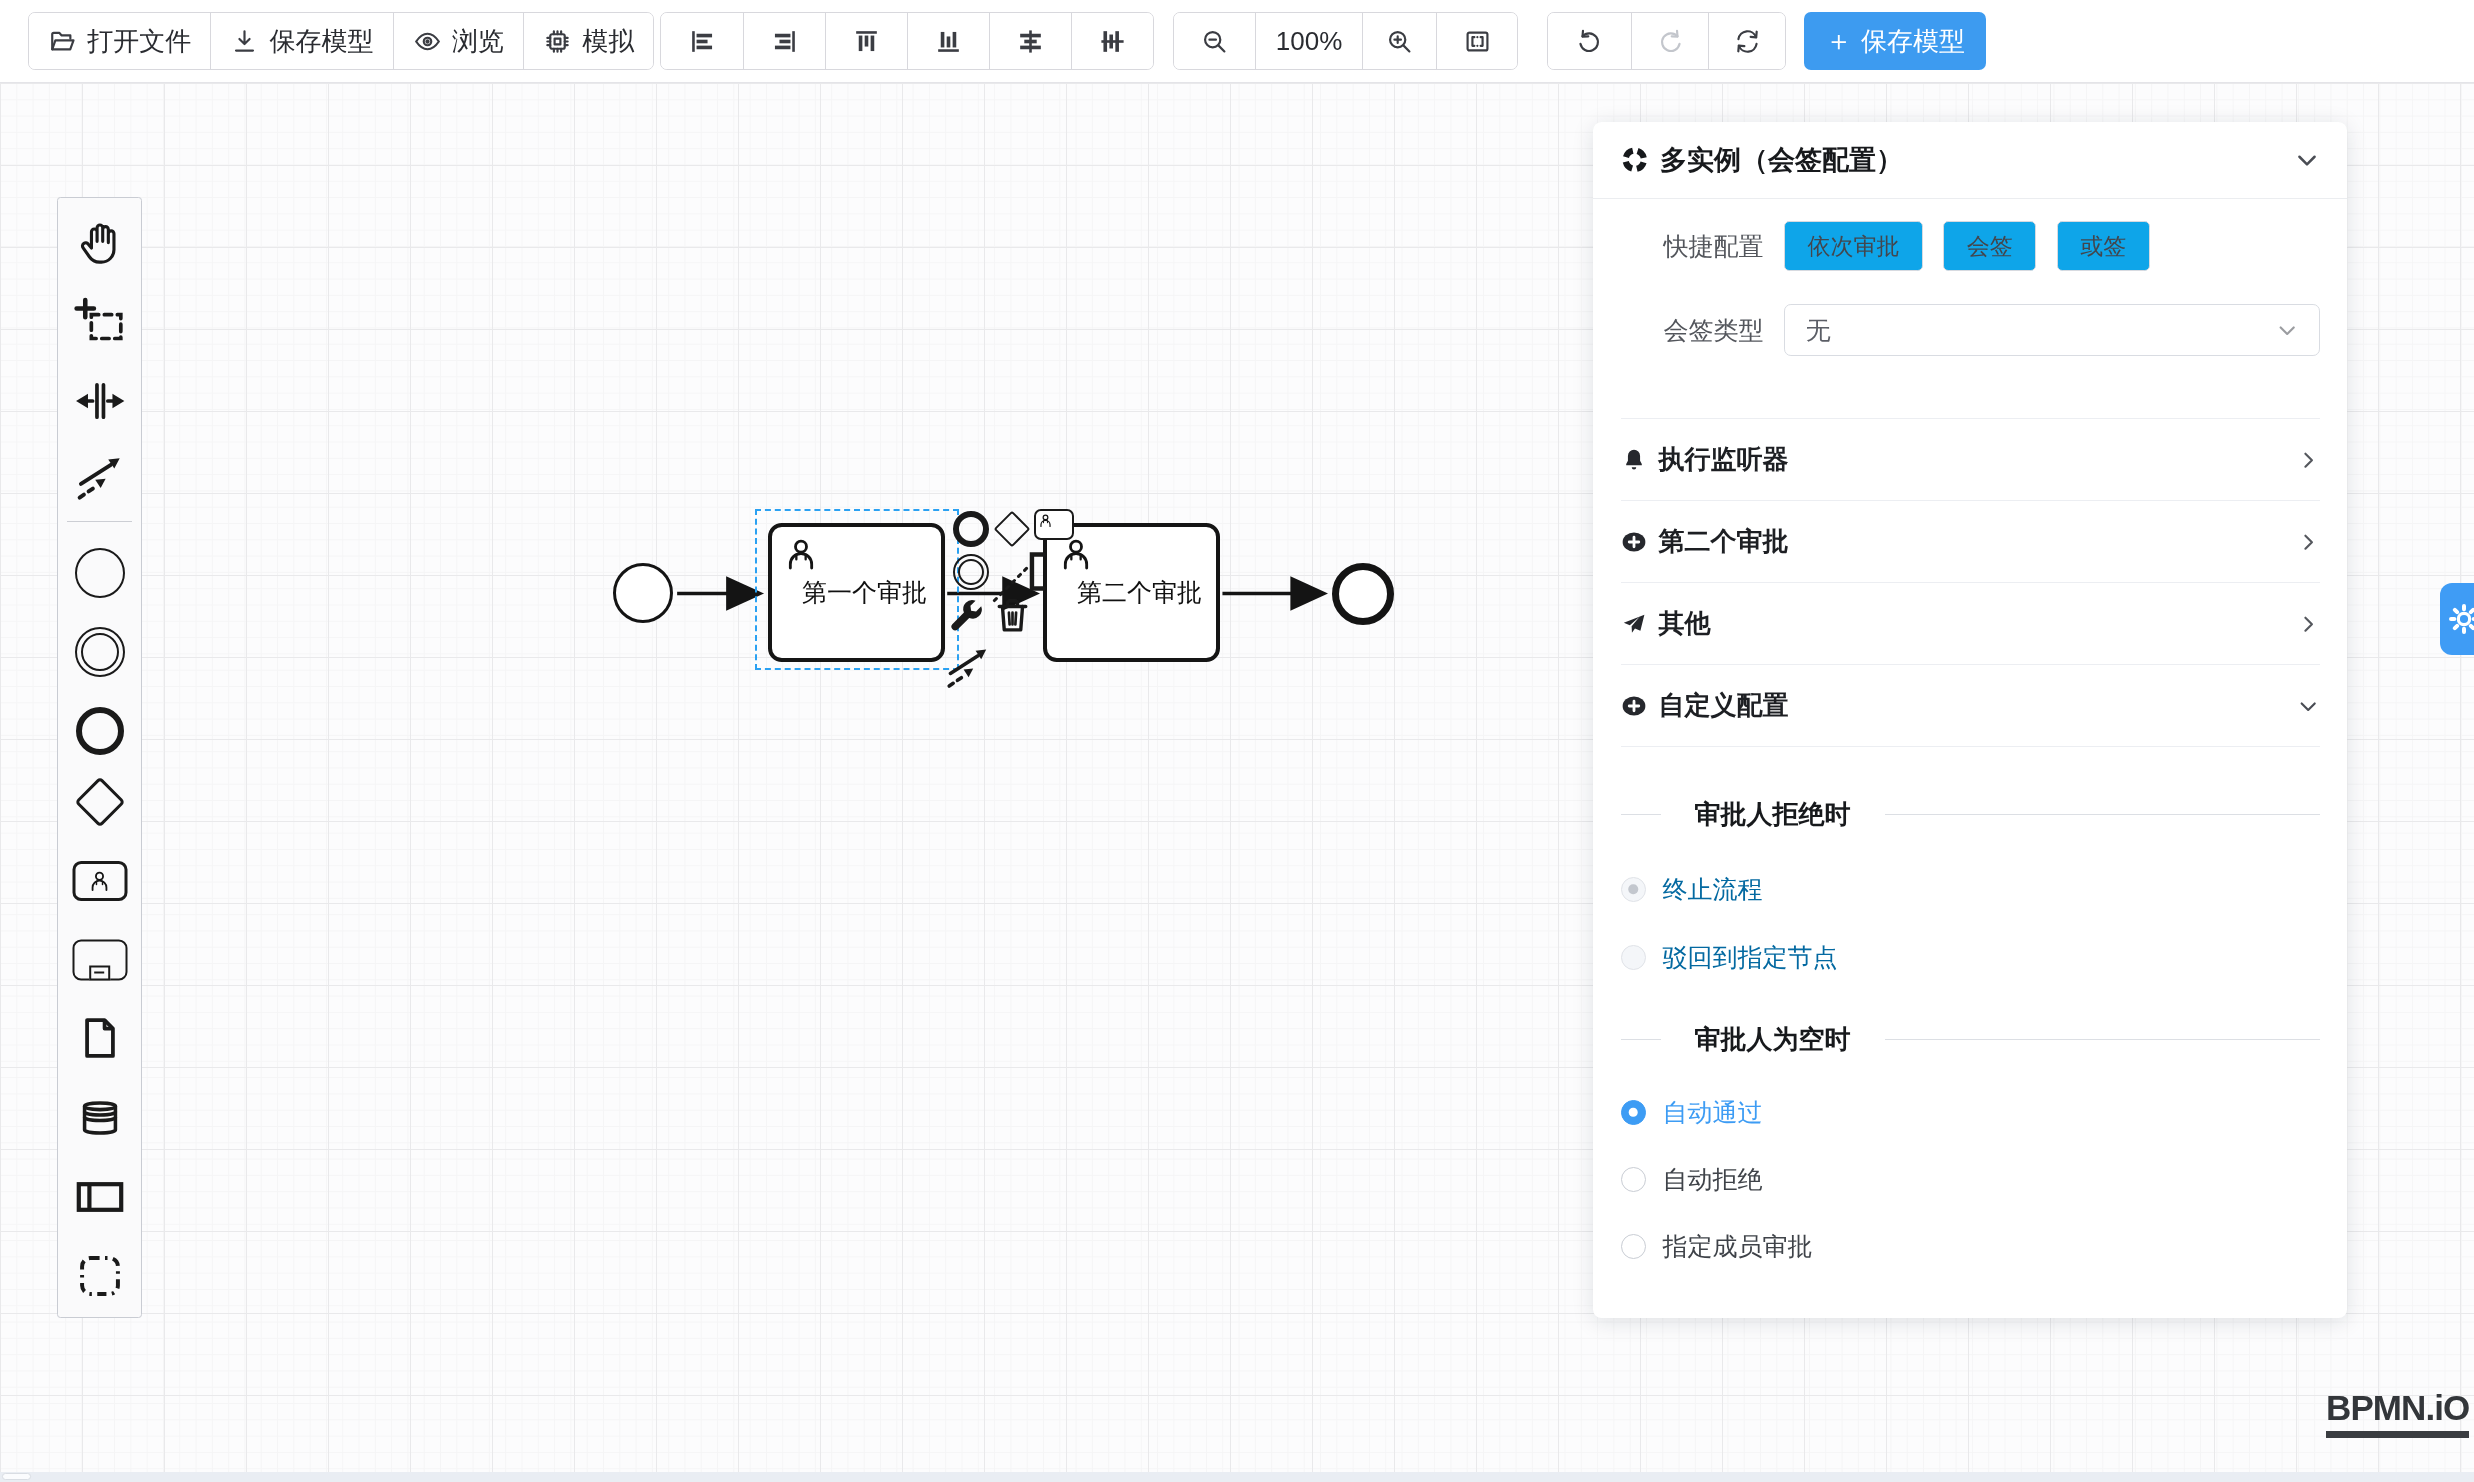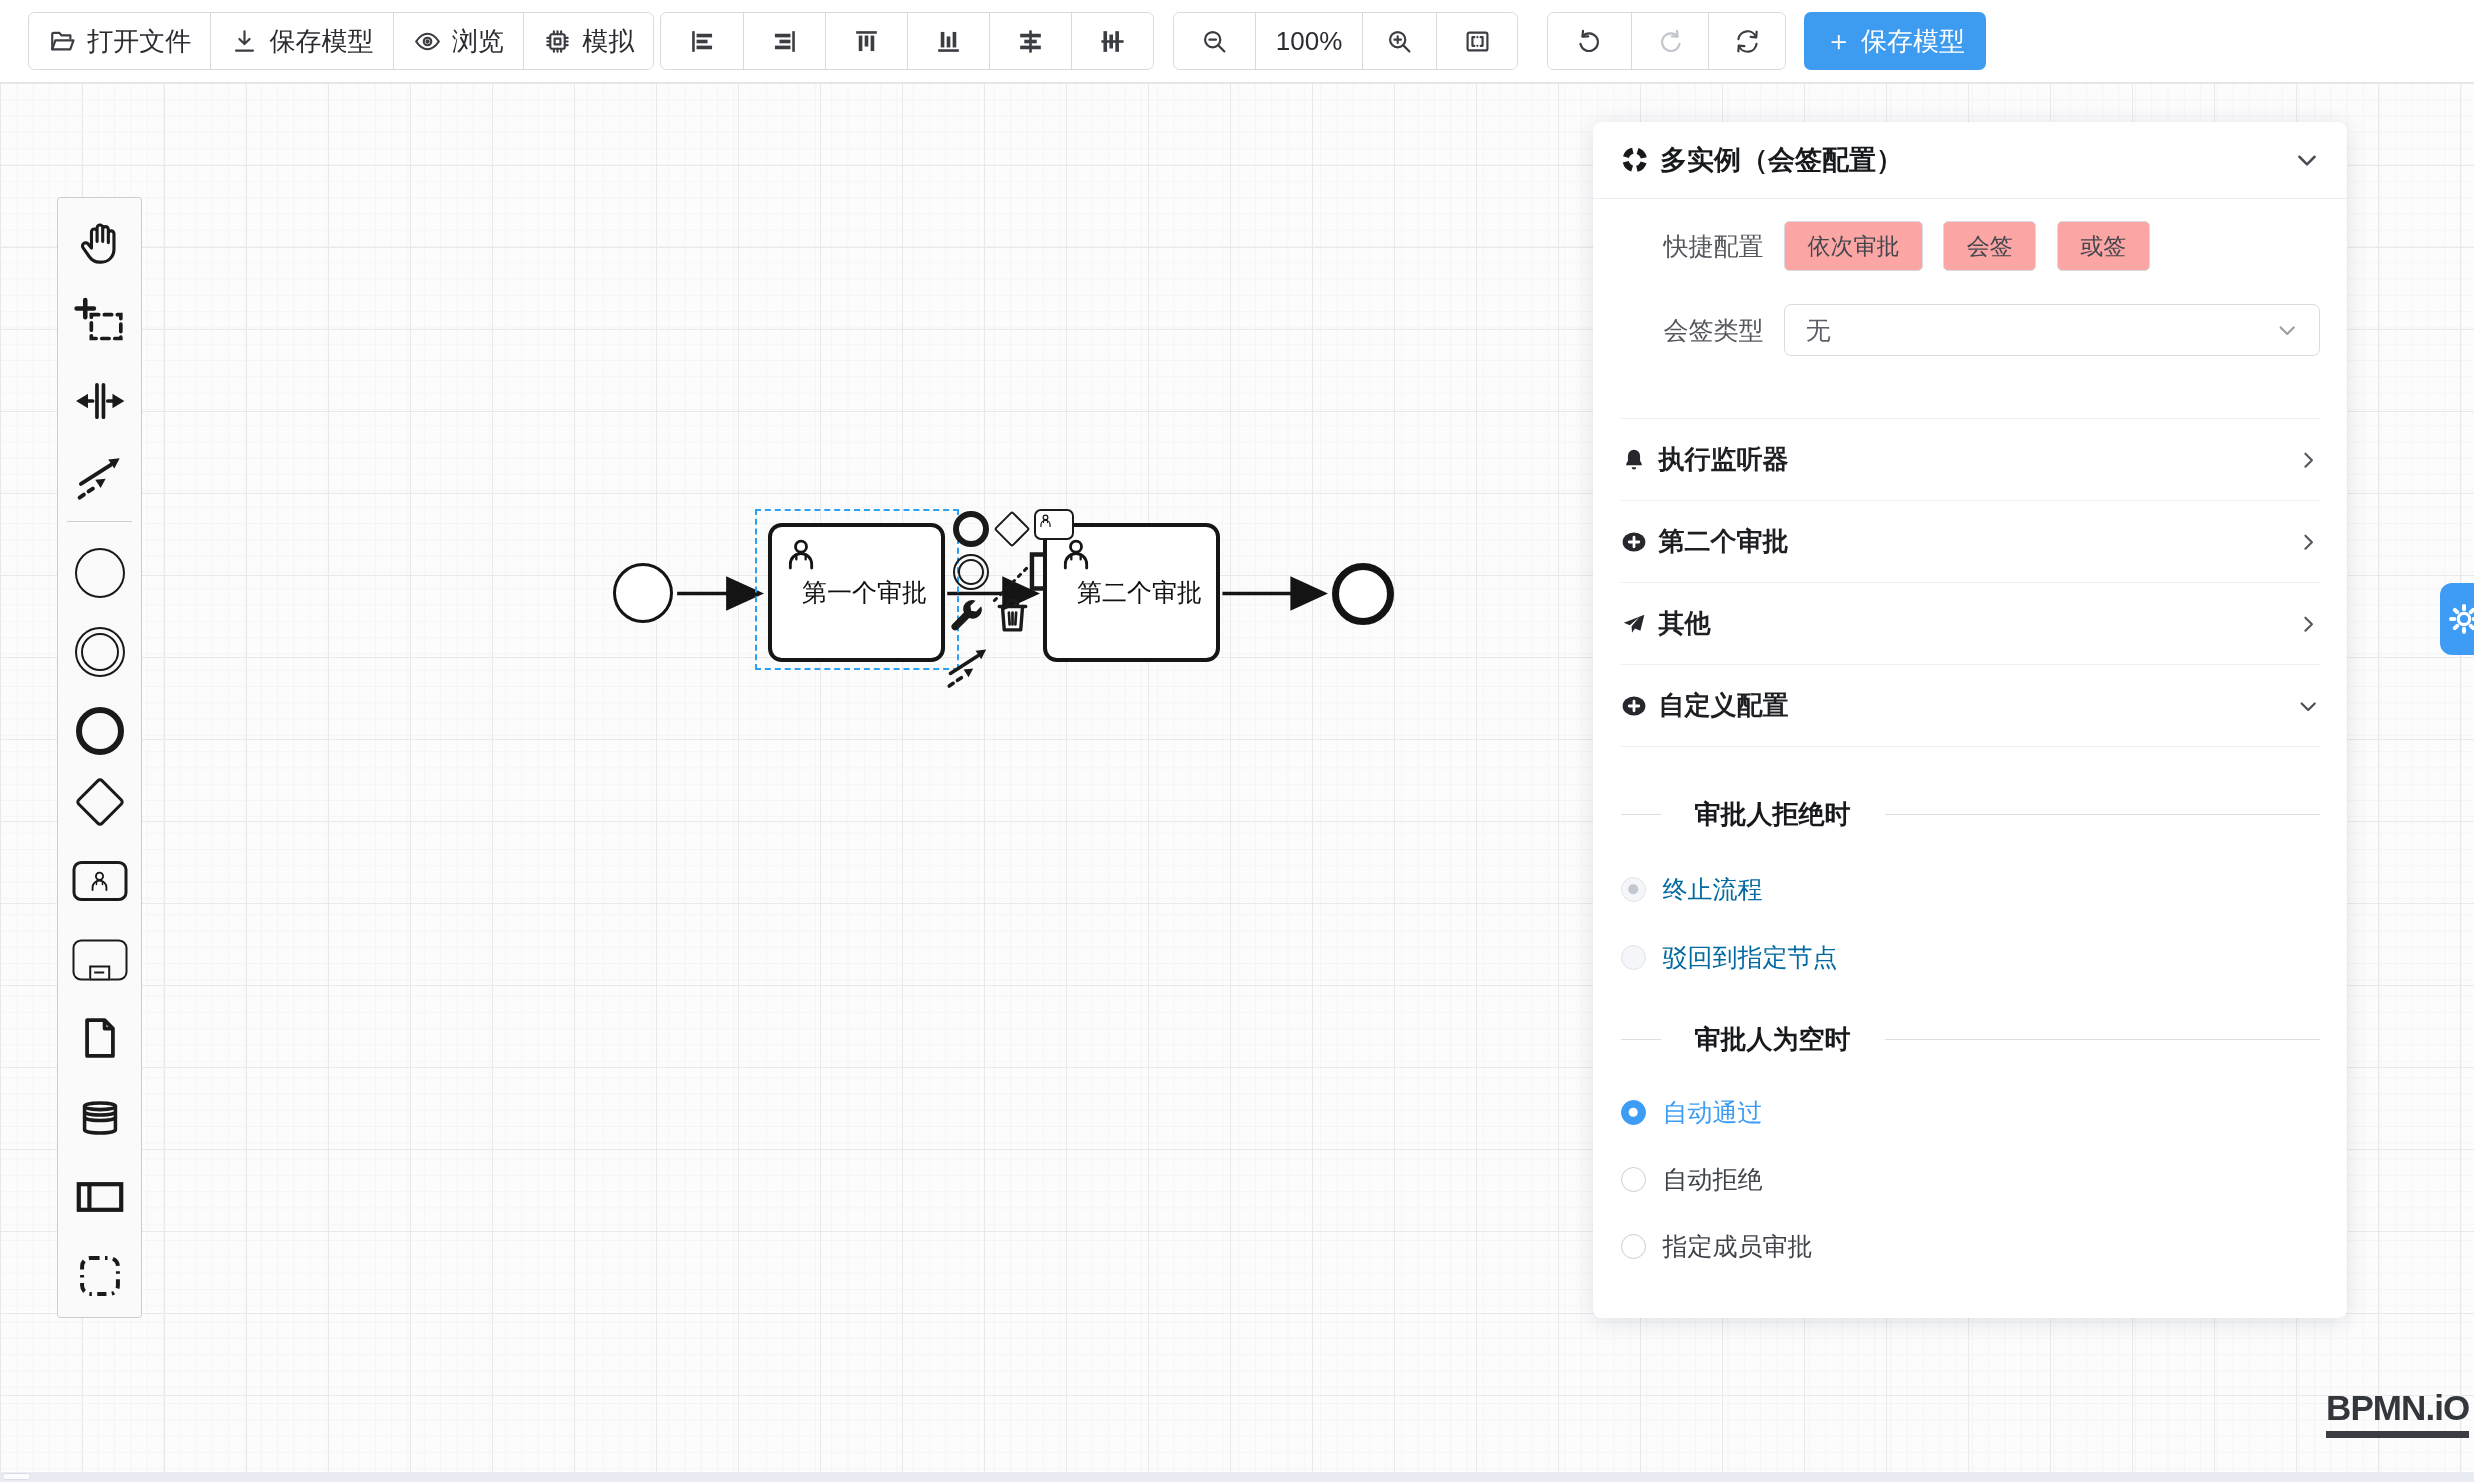--- a/index.html
+++ b/index.html
@@ -79,21 +79,21 @@
     background:#fff; border-radius:8.6px; box-shadow:0 3.4px 22.4px rgba(20,30,50,.12);
     z-index:30; padding:0 27.5px; overflow:hidden;
   }
   #panel-header { height:76px; display:flex; align-items:center; gap:12px; cursor:pointer; }
   #panel-header .ptitle { font-size:27px; font-weight:bold; color:#17191c; }
   #panel-header .chev { margin-left:auto; }
   .pdivider { height:0.9px; background:#ebedf0; margin:0 -27.5px; }
   .form-row { display:flex; align-items:center; }
   .form-label { width:143px; text-align:right; font-size:25px; color:#53565c; flex:none; margin-right:20.6px; }
   .q-btn {
-    height:50px; padding:0 22.4px; margin-right:20.6px; background:#fca5a5;
+    height:50px; padding:0 22.4px; margin-right:20.6px; background:#0ea5e9;
     border:0.9px solid #d7dae0; border-radius:5.2px; font-size:23px; color:#43464d; cursor:pointer;
   }
   .sel {
     flex:1; height:52px; border:0.9px solid #d9dce2; border-radius:6.9px;
     display:flex; align-items:center; padding:0 20.6px; font-size:25px; color:#5b5e66; cursor:pointer;
   }
   .sel .chev { margin-left:auto; }
   .sec-row {
     height:82px; display:flex; align-items:center; gap:12px;
     border-top:0.9px solid #eceef2; cursor:pointer;

